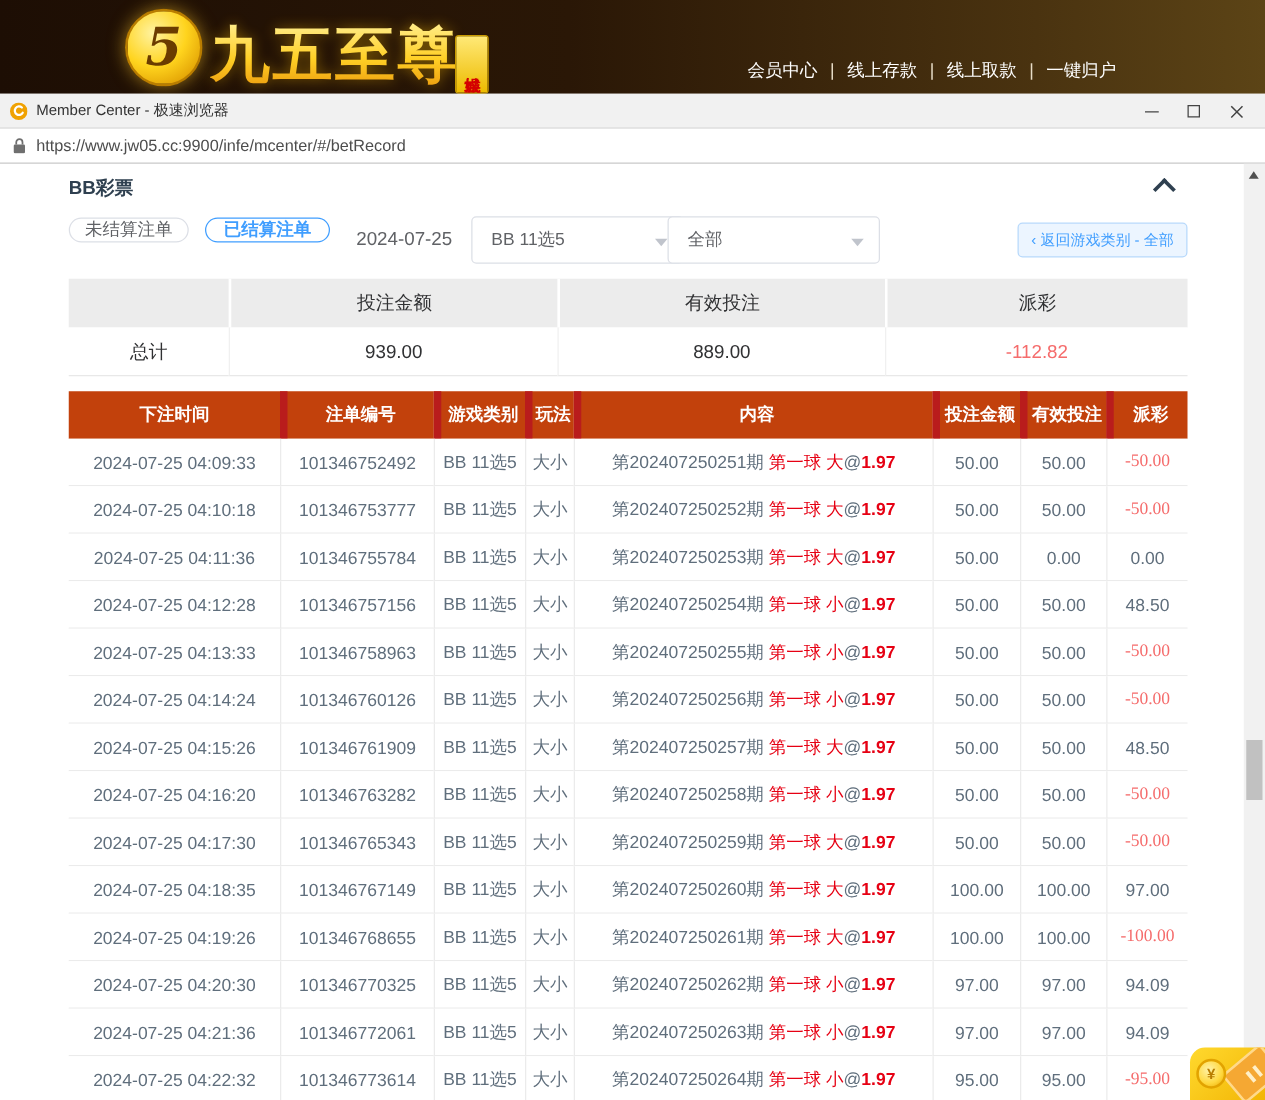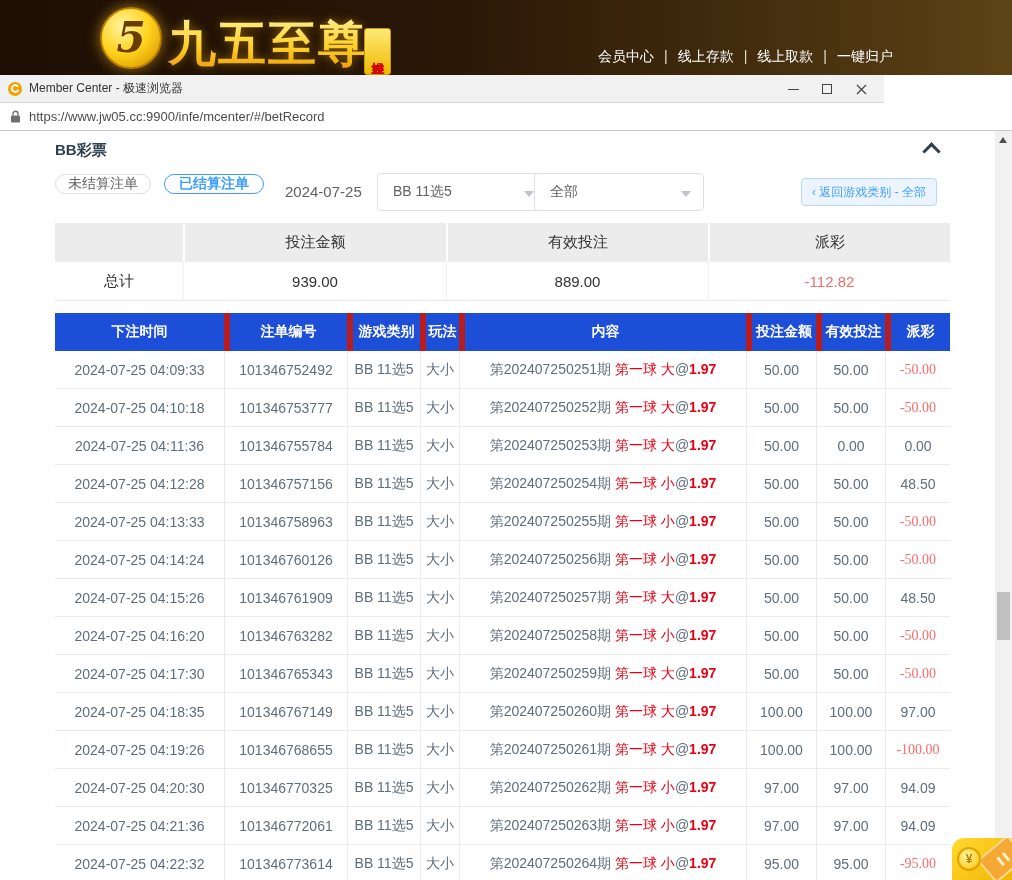--- a/index.html
+++ b/index.html
@@ -21,21 +21,21 @@
     -webkit-background-clip:text; background-clip:text; color:transparent;
     filter:drop-shadow(0 0 5px rgba(255,190,0,.45)); white-space:nowrap;text-align:right; }
   .brand-badge { position:absolute; left:364px; top:28px; width:27px; height:47px;
     background:linear-gradient(#ffe977,#edbb00); border:1px solid #c89a00; border-radius:3px;
     color:#d40000; font-weight:bold; font-size:13px; writing-mode:vertical-rl; text-orientation:upright;
     display:flex; align-items:center; justify-content:center; overflow:hidden; }
   .banner-nav { position:absolute; right:119px; top:48px; color:#ffffff; font-size:14px; white-space:nowrap; }
   .banner-nav .sep { margin:0 10px; color:#e8ddc8; }
 
   
-  .titlebar { position:absolute; top:75px; left:0; width:884px; height:28px; background:#f1f1f1;
+  .titlebar { position:absolute; top:75px; left:0; width:1012px; height:28px; background:#f1f1f1;
     border-bottom:1px solid #d6d6d6; display:flex; align-items:center; z-index:2; }
   .favicon { width:14px; height:14px; margin-left:8px; flex:0 0 auto; }
   .win-title { font-size:12px; color:#333; margin-left:7px; }
   .win-controls { position:absolute; right:6px; top:0; height:28px; display:flex; align-items:center; }
   .win-btn { width:34px; height:28px; display:flex; align-items:center; justify-content:center; }
   .ic-min { width:11px; border-bottom:1px solid #444; height:1px; }
   .ic-max { width:10px; height:10px; border:1px solid #444; }
 
   
   .urlbar { position:absolute; top:103px; left:0; width:1012px; height:28px; background:#fff;
@@ -53,38 +53,38 @@
   .pill { position:absolute; top:1px; height:20px; border-radius:18px; background:#fff;
     display:flex; align-items:center; justify-content:center; cursor:pointer; }
   .btn-unsettled { left:0; width:96px; border:1px solid #dcdfe6; color:#606266; }
   .btn-settled { left:109px; width:100px; border:1px solid var(--accent); color:var(--accent); font-weight:bold; }
   .date-text { position:absolute; left:230px; top:0; line-height:38px; font-size:15px; color:#606266; }
   .select { position:absolute; top:0; height:38px; width:170px; border:1px solid #dcdfe6; border-radius:4px;
     background:#fff; display:flex; align-items:center; padding-left:15px; color:#606266; cursor:pointer; }
   .select-game { left:322px; } .select-scope { left:479px; }
   .caret { position:absolute; right:12px; top:17px; width:0; height:0;
     border-left:5px solid transparent; border-right:5px solid transparent; border-top:6px solid #c0c4cc; }
-  .back-btn { position:absolute; right:13px; top:5px; height:28px; padding:0 10px; font-size:12px;
+  .back-btn { position:absolute; right:0; top:5px; height:28px; padding:0 10px; font-size:12px;
     background:#ecf5ff; border:1px solid #b8d9fb; border-radius:4px; color:var(--accent);
     display:flex; align-items:center; cursor:pointer; white-space:nowrap; }
 
   table { border-collapse:separate; border-spacing:0; table-layout:fixed; width:895px; }
 
   
   .summary { margin-top:12px; font-size:15px; }
   .summary th { height:39px; background:#ececec; font-weight:normal; color:#303133; text-align:center; }
   .summary th + th { border-left:2px solid #fff; }
   .summary td { height:39px; text-align:center; color:#303133; background:#fff;
     border-bottom:1px solid #e8e8e8; }
   .summary td + td { border-left:1px solid #f0f0f0; }
   .summary .neg { color:var(--red-soft); }
 
   
   .bets { margin-top:12px; font-size:14px; }
-  .bets th { height:38px; background:#1d4ed8; color:#fff; font-weight:bold; text-align:center; }
+  .bets th { height:38px; background:#c2410c; color:#fff; font-weight:bold; text-align:center; }
   .bets th + th { border-left:6px solid #b91c1c; }
   .bets td { height:38px; text-align:center; color:#5f6e7c; background:#fff;
     border-bottom:1px solid #ebebeb; overflow:hidden; white-space:nowrap; }
   .bets td + td { border-left:1px solid #ebebeb; }
   .bets .neg { color:var(--red-soft);font-family:Liberation Serif, serif; }
   .c-dark { color:#5f6e7c; }
   .c-red { color:var(--red-bright); }
   .c-odds { color:var(--red-bright); font-weight:bold; }
 
   

